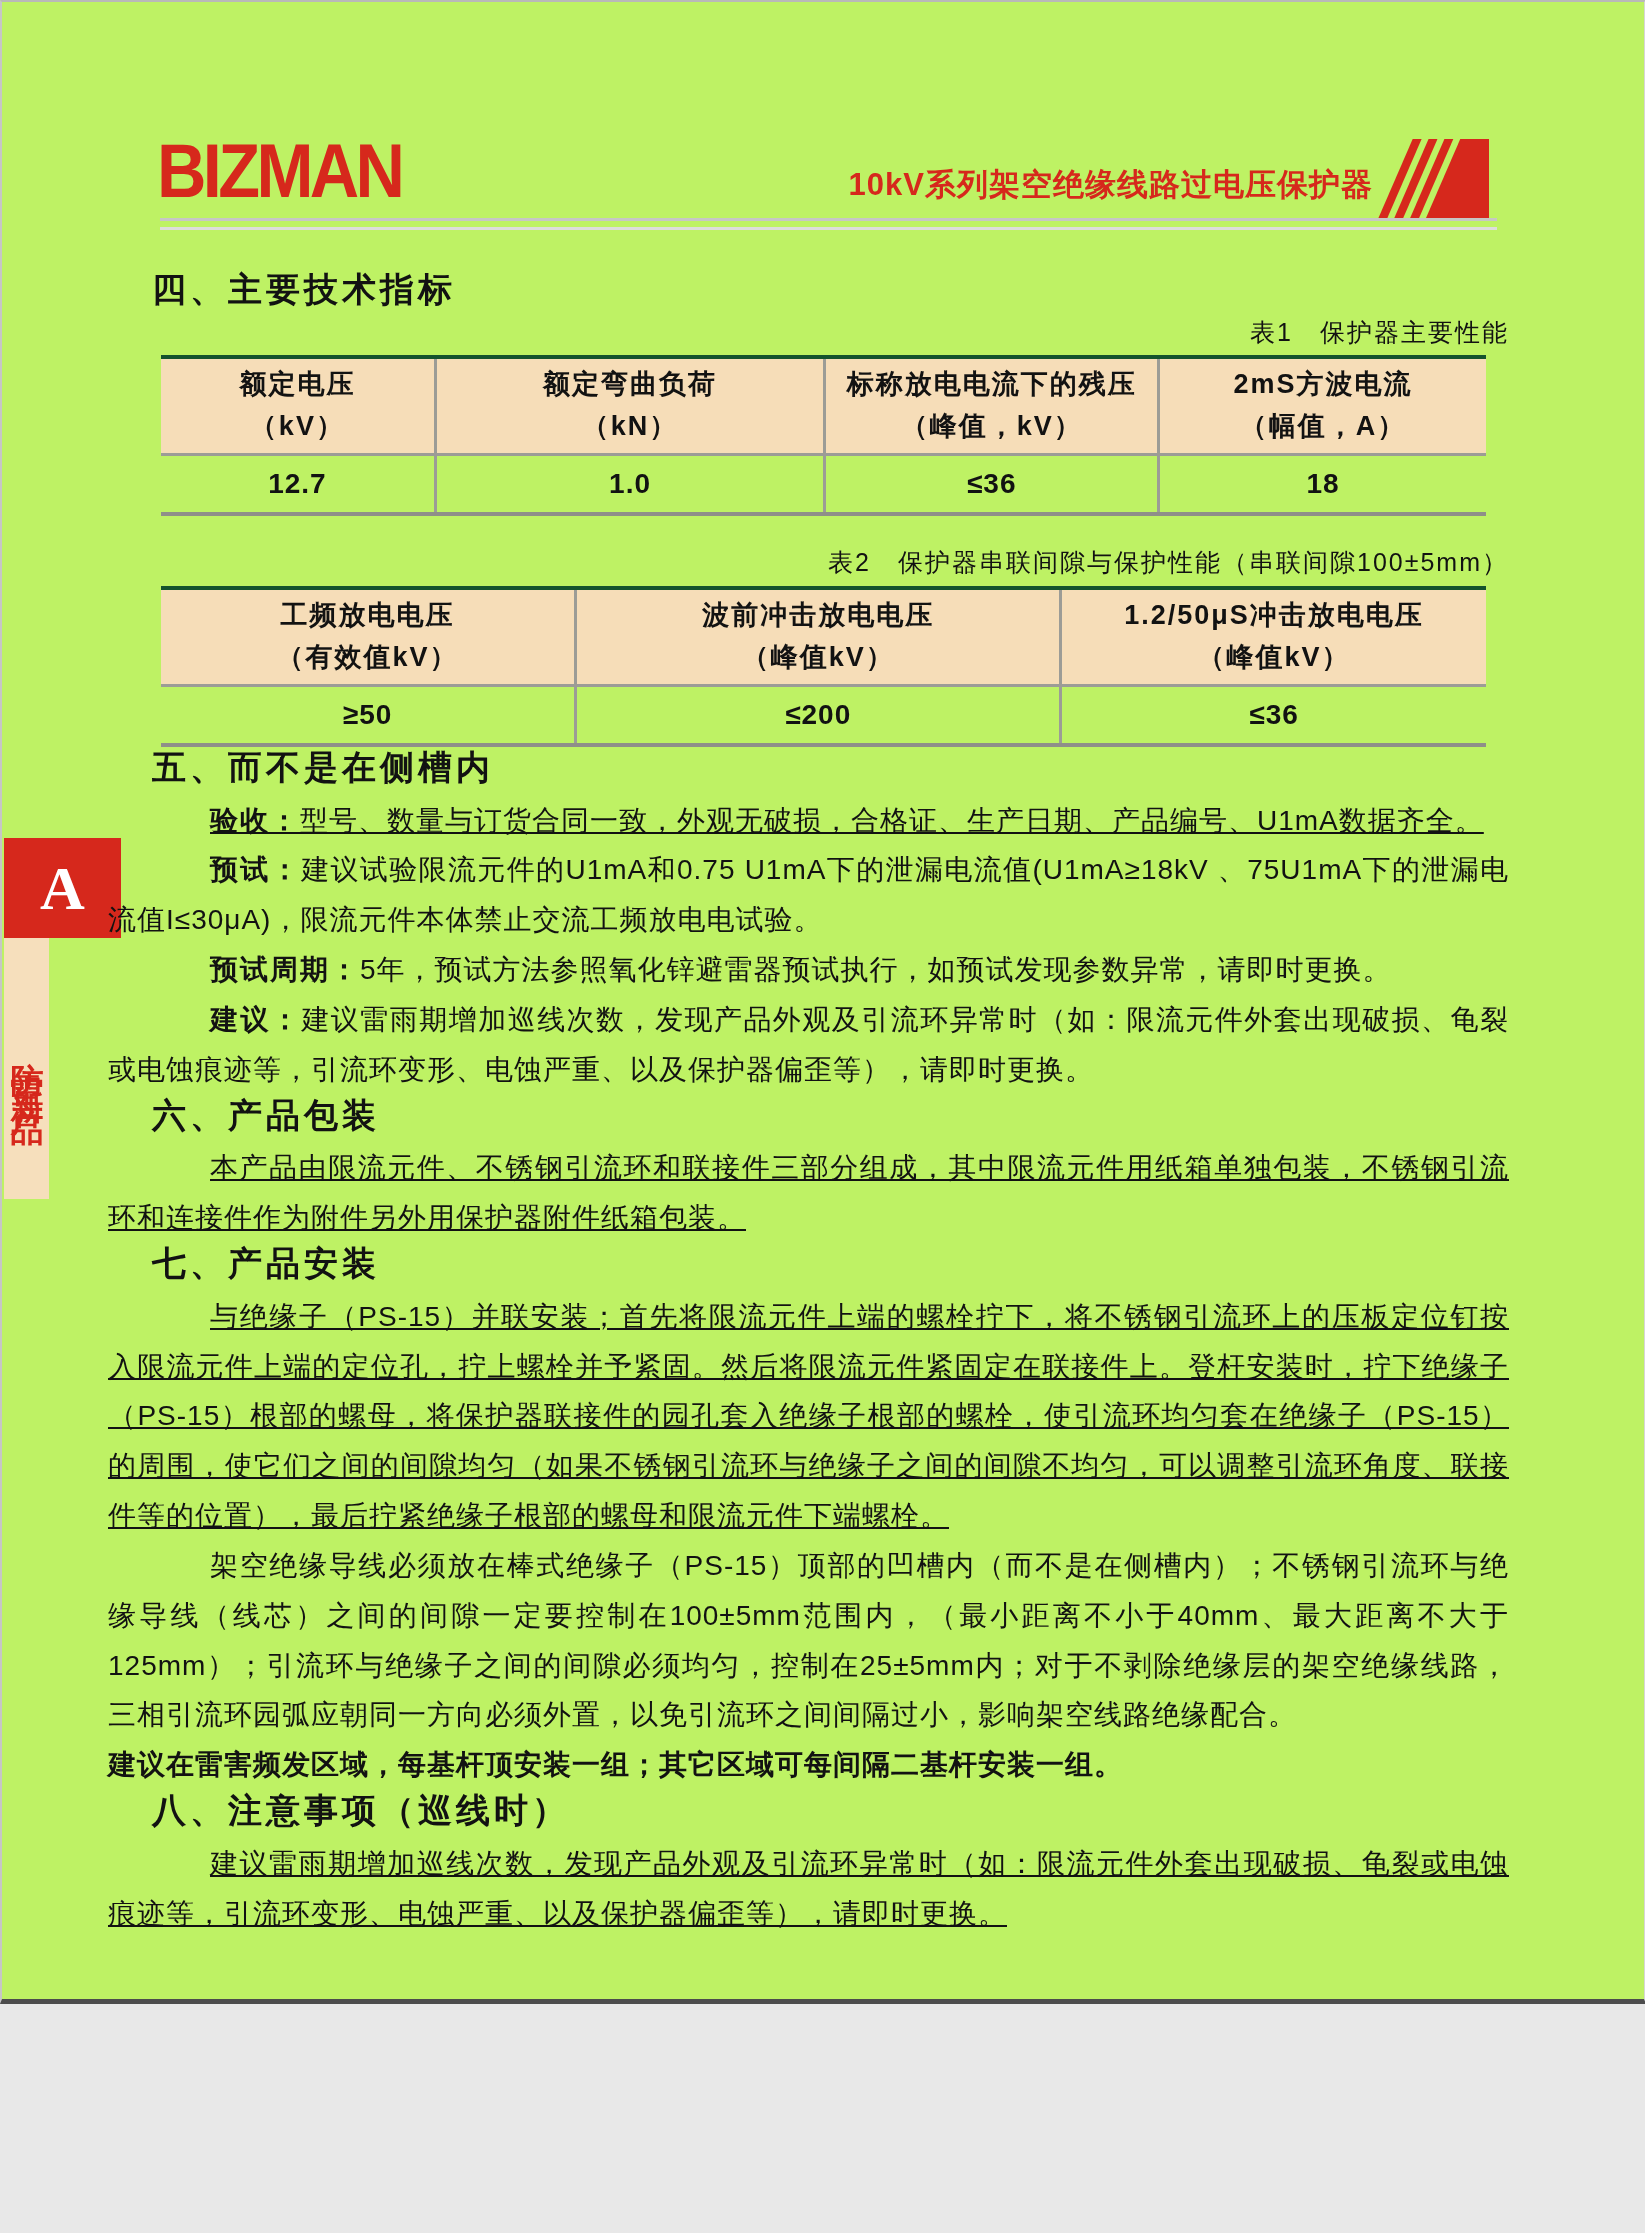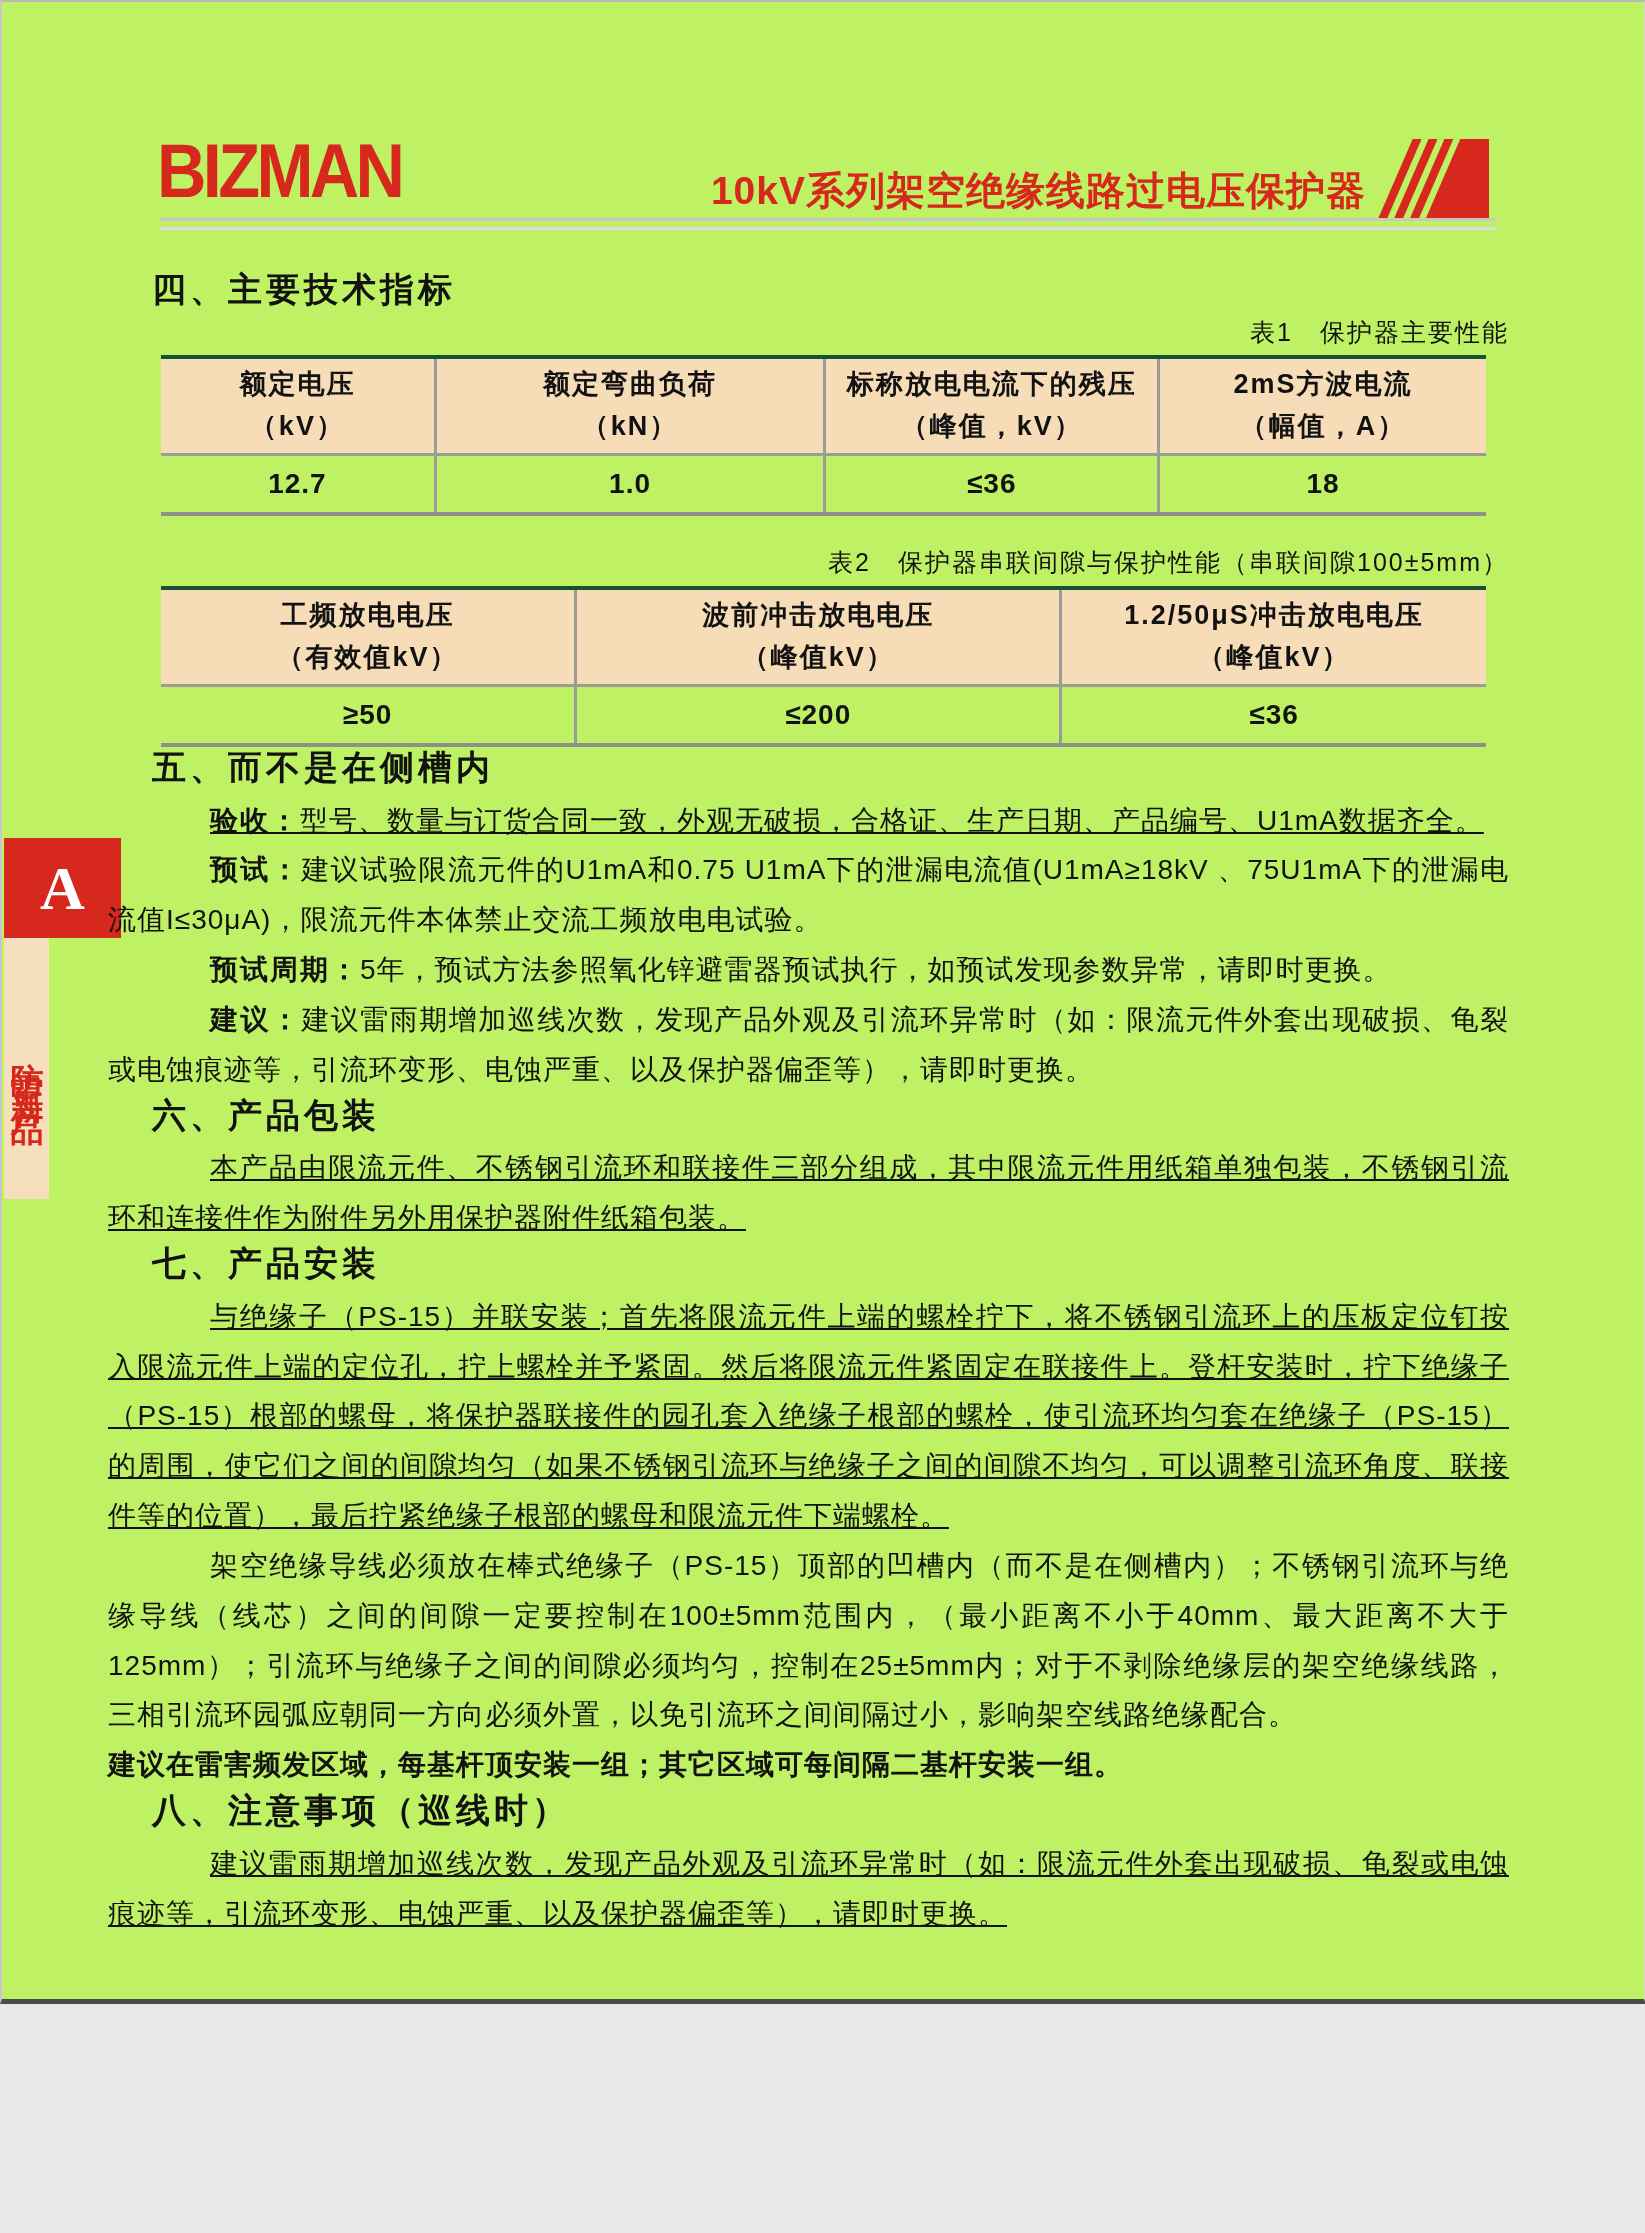--- a/index.html
+++ b/index.html
@@ -11,22 +11,22 @@
     font-family:"Liberation Sans", sans-serif; color:#121212; overflow:hidden;
   }
   
   .logo{
     position:absolute; left:155px; top:131px;
     font-size:76px; font-weight:bold; color:#d6281c;
     letter-spacing:-4px; transform:scaleX(.9); transform-origin:left center;
     line-height:1;
   }
   .doc-title{
-    position:absolute; top:162px; right:278px;
-    font-size:39px; font-weight:bold; color:#d6281c; letter-spacing:1px;
+    position:absolute; top:162px; right:271px;
+    font-size:31px; font-weight:bold; color:#d6281c; letter-spacing:1px;
     white-space:nowrap;
   }
   .header-stripes{ position:absolute; top:137px; right:155px; width:111px; height:80px; }
   .rule{ position:absolute; left:158px; width:1337px; height:3px; }
   .rule-a{ top:216px; background:#c7c7c5; }
   .rule-b{ top:225px; background:#dddddb; }
   
   .side-tab{ position:absolute; left:2px; top:836px; width:117px; }
   .side-a{
     height:100px; background:#d6281c; color:#fff;

